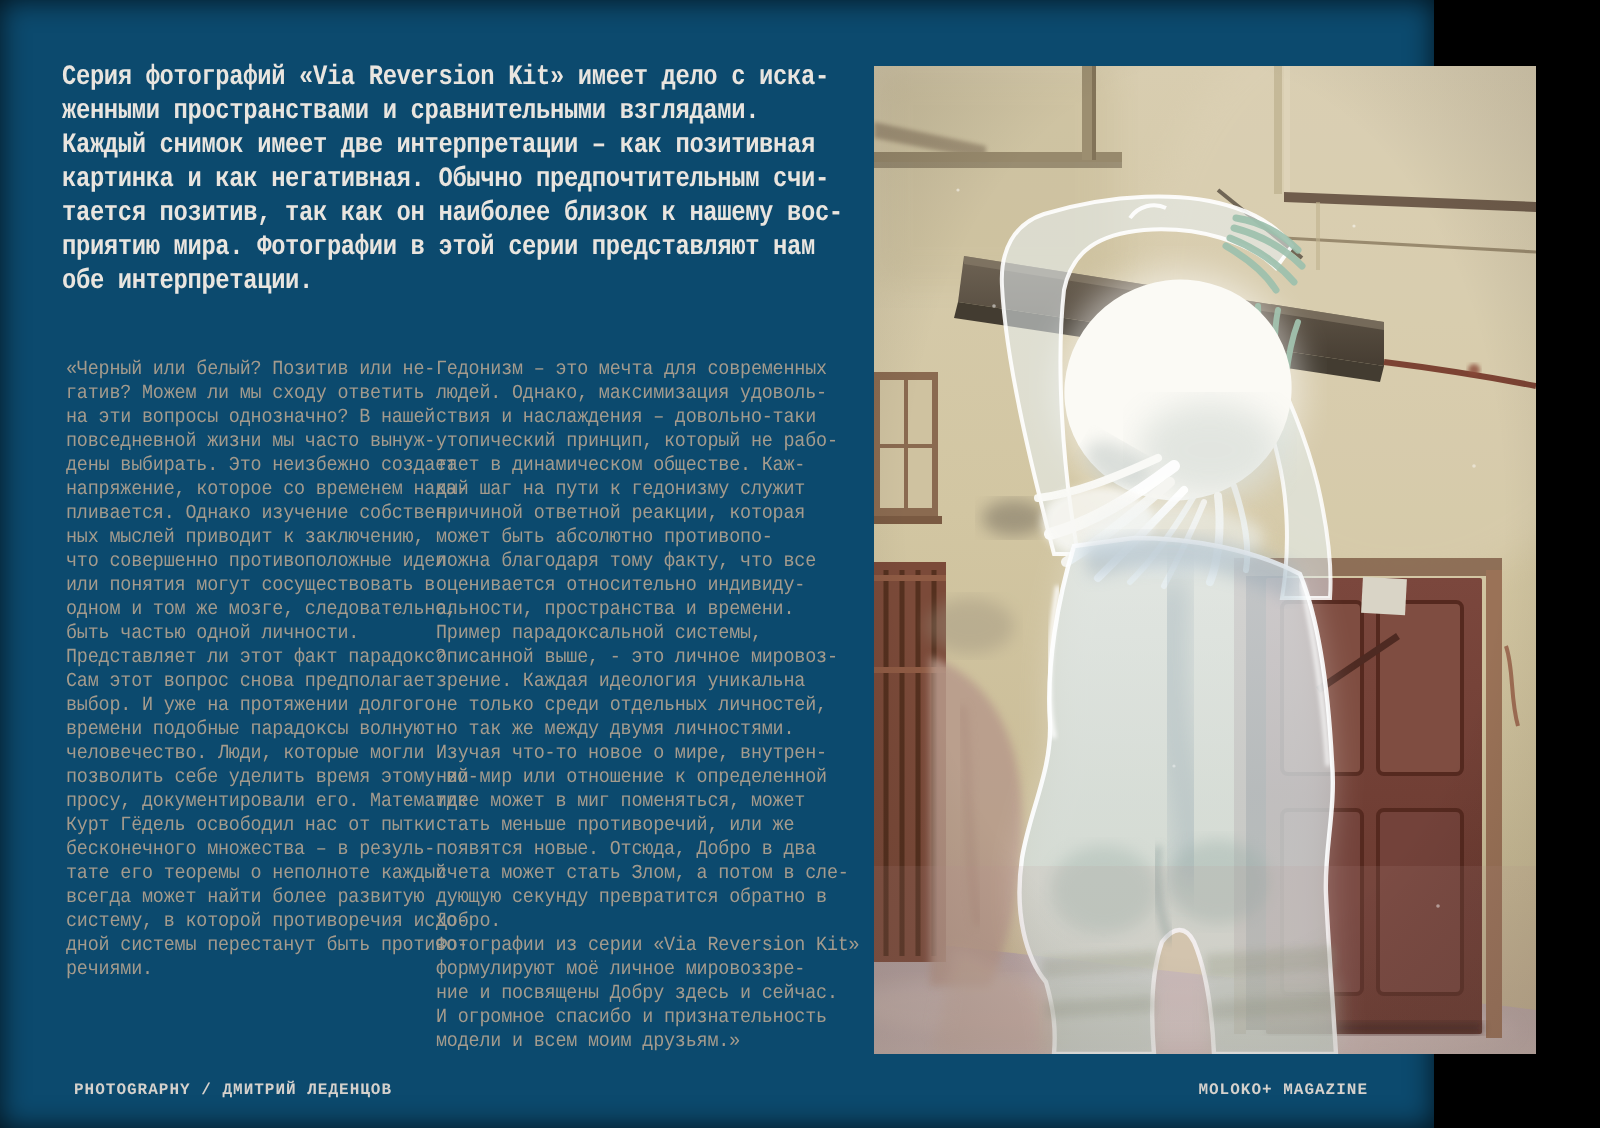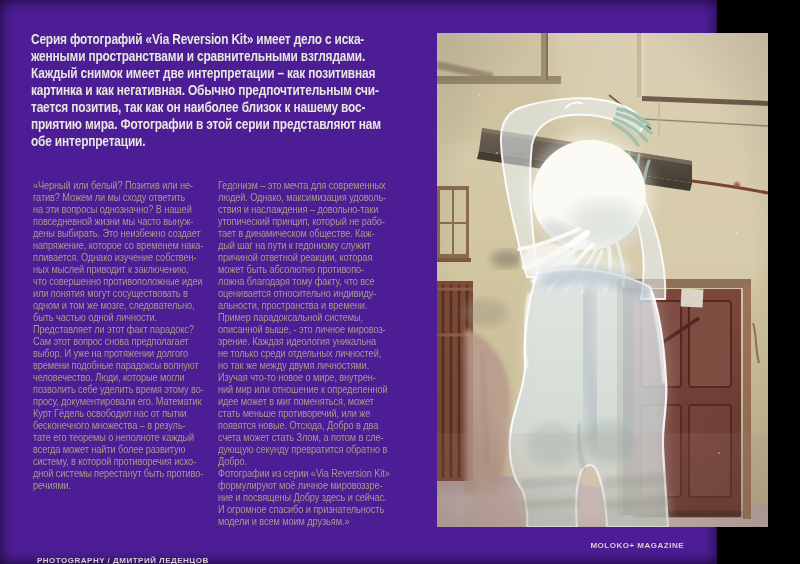--- a/index.html
+++ b/index.html
@@ -1,32 +1,32 @@
 <!DOCTYPE html>
 <html lang="ru"><head>
 <meta charset="utf-8">
 <style>
   html,body{margin:0;padding:0;background:#000;width:800px;height:564px;overflow:hidden;}
-  .page{position:relative;width:717px;height:564px;background:#4c1d95;
+  .page{position:relative;width:717px;height:564px;background:#0c4a6e;
         box-shadow:inset 0 0 14px rgba(0,0,0,.75);
-        font-family:Liberation Sans, sans-serif;}
+        font-family:Liberation Mono, monospace;}
   .headline{position:absolute;left:31px;top:31px;width:540px;
             font-size:14px;line-height:17px;font-weight:bold;letter-spacing:-0.2px;
             color:#e9e5df;white-space:pre-line;
             transform:scaleX(.85);transform-origin:0 0;}
   .col{position:absolute;top:180px;width:270px;
        font-size:10px;line-height:12px;font-weight:normal;letter-spacing:-0.1px;
        color:#a49b8d;white-space:pre-line;
        transform:scaleX(.92);transform-origin:0 0;}
   .col1{left:33px;}
   .col2{left:218px;}
   .photo{position:absolute;left:437px;top:33px;width:331px;height:494px;margin:0;
          background:#cfc3a0;overflow:hidden;}
   .photo svg{display:block;}
-  .credit{position:absolute;left:37px;top:556px;
+  .credit{position:absolute;left:37px;top:541px;
           font-size:8px;font-weight:bold;letter-spacing:.5px;color:#d5d1cc;}
   .magazine{position:absolute;right:33px;top:541px;
           font-size:8px;font-weight:bold;letter-spacing:.5px;color:#d5d1cc;text-align:center;}
 </style>
 </head>
 <body>
 
 <div class="page">
 
   <div class="headline">Серия фотографий «Via Reversion Kit» имеет дело с иска-

